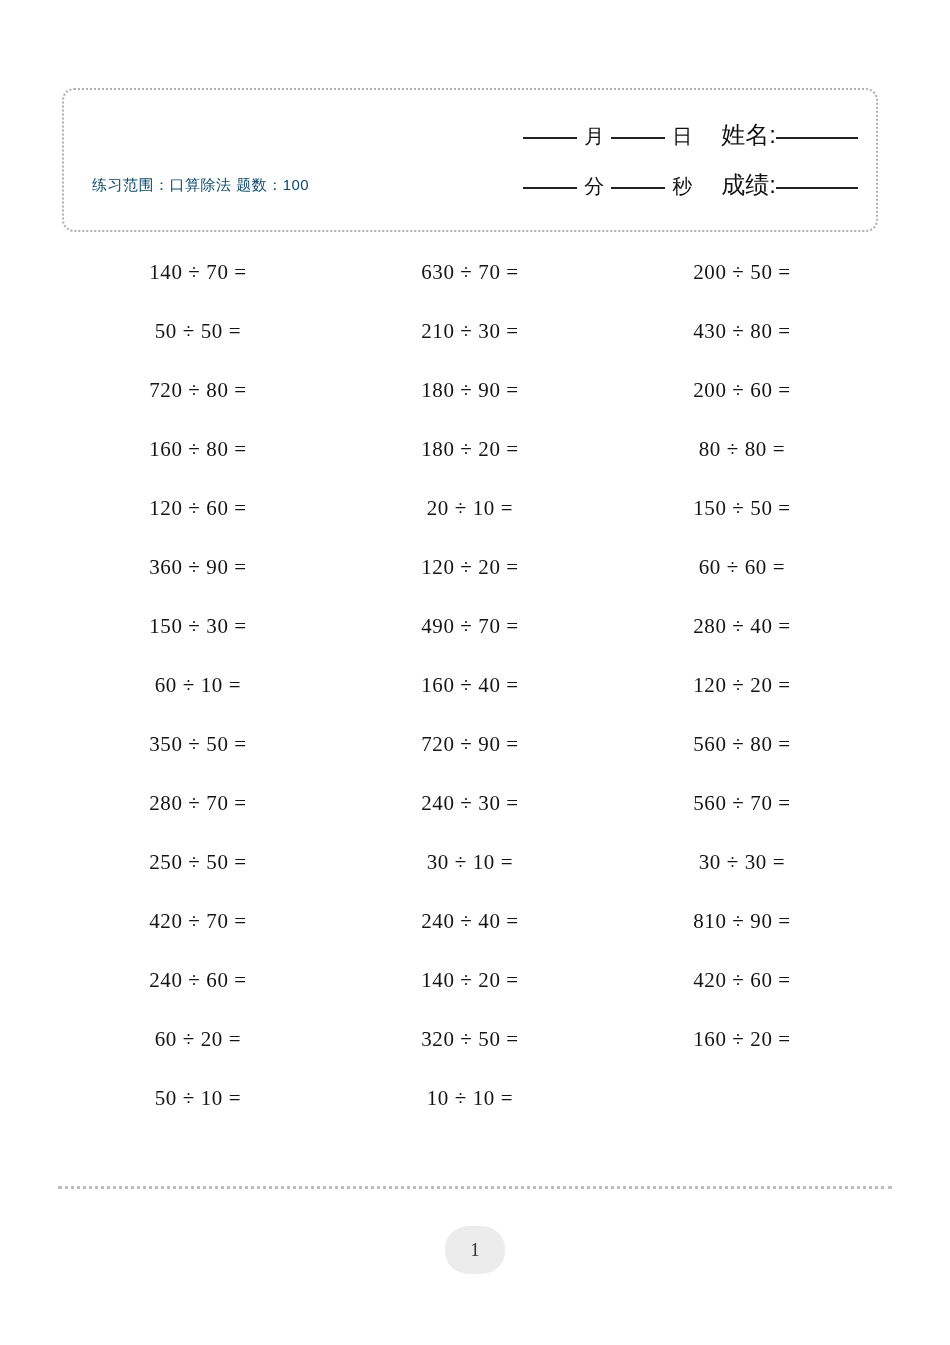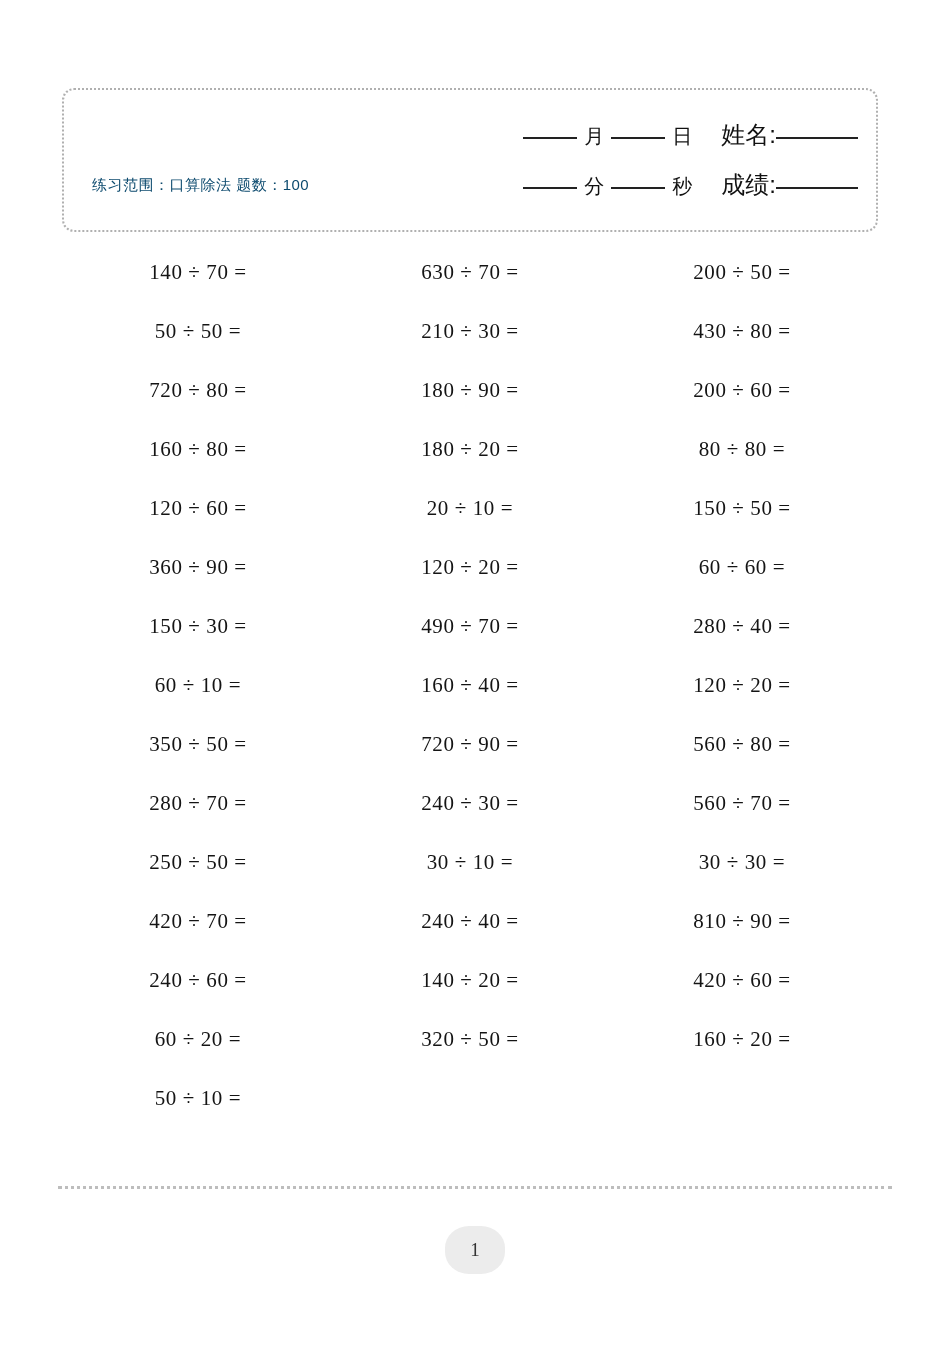--- a/index.html
+++ b/index.html
@@ -210,18 +210,19 @@
       <div class="cell">420 ÷ 70 =</div>
       <div class="cell">240 ÷ 40 =</div>
       <div class="cell">810 ÷ 90 =</div>
       <div class="cell">240 ÷ 60 =</div>
       <div class="cell">140 ÷ 20 =</div>
       <div class="cell">420 ÷ 60 =</div>
       <div class="cell">60 ÷ 20 =</div>
       <div class="cell">320 ÷ 50 =</div>
       <div class="cell">160 ÷ 20 =</div>
       <div class="cell">50 ÷ 10 =</div>
+      <div class="cell">10 ÷ 10 =</div>
     </div>
 
   <div class="footer-rule"></div>
   <div class="page-num">1</div>
 
 </div>
 
 </body></html>

